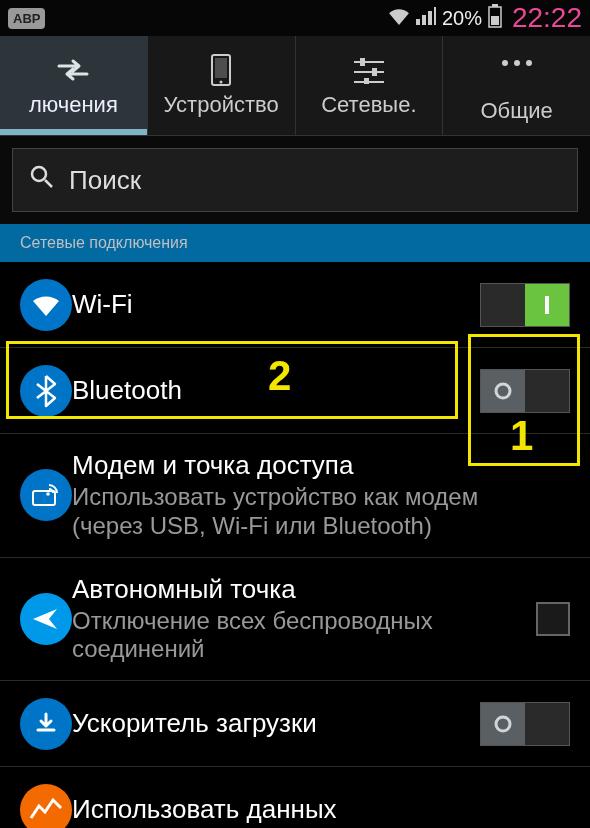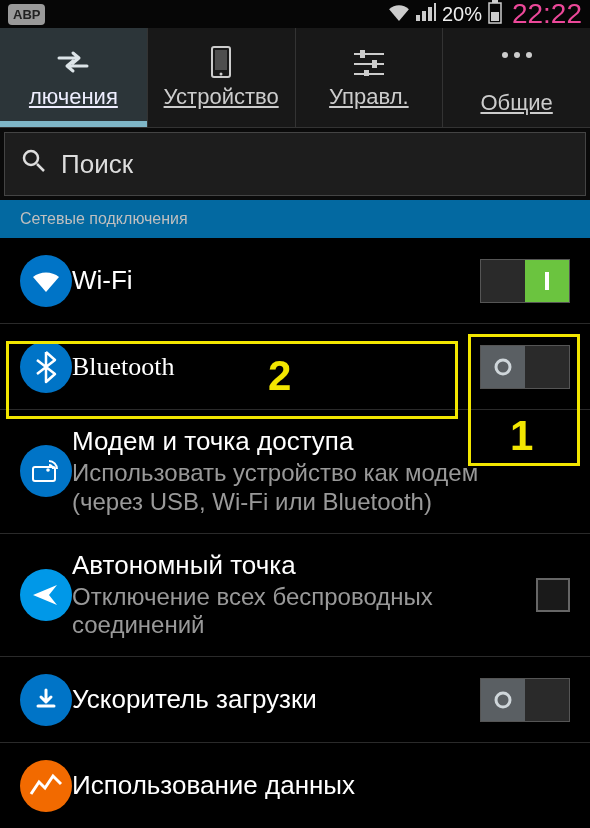--- a/index.html
+++ b/index.html
@@ -5,21 +5,21 @@
   * { margin: 0; padding: 0; box-sizing: border-box; }
   body {
     width: 590px;
     height: 828px;
     background: #000;
     font-family: sans-serif;
     color: #fff;
     overflow: hidden;
   }
   .status-bar {
-    height: 28px;
+    height: 36px;
     background: #060606;
     display: flex;
     align-items: center;
     padding: 0 8px;
     font-size: 20px;
   }
   .status-left { flex: 1; display: flex; align-items: center; }
   .status-right { display: flex; align-items: center; gap: 6px; }
   .abp-badge {
     background: #999;
@@ -42,37 +42,36 @@
     flex: 1;
     display: flex;
     flex-direction: column;
     align-items: center;
     justify-content: center;
     gap: 6px;
     border-right: 1px solid #333;
     color: #ccc;
     font-size: 22px;
     position: relative;
-    text-decoration: underline;
   }
   .tab:last-child { border-right: none; gap: 19px; }
   .tab.active {
     background: #2c3539;
     color: #eef;
   }
   .tab.active::after {
     content: "";
     position: absolute;
     bottom: 0; left: 0; right: 0;
     height: 6px;
     background: #7fb6c7;
   }
   .tab-icon { height: 32px; display: flex; align-items: center; justify-content: center; }
   .search-row {
-    padding: 4px;
+    padding: 12px;
     background: #0a0a0a;
   }
   .search-box {
     height: 64px;
     background: #1d1d1d;
     border: 1px solid #444;
     display: flex;
     align-items: center;
     padding: 0 16px;
     gap: 14px;
@@ -201,21 +200,21 @@
     <span class="tab-icon">
       <svg width="34" height="28" viewBox="0 0 34 28">
           <line x1="2" y1="6" x2="32" y2="6" stroke="#ccc" stroke-width="2"></line>
           <rect x="8" y="2" width="5" height="8" fill="#ccc"></rect>
           <line x1="2" y1="16" x2="32" y2="16" stroke="#ccc" stroke-width="2"></line>
           <rect x="20" y="12" width="5" height="8" fill="#ccc"></rect>
           <line x1="2" y1="26" x2="32" y2="26" stroke="#ccc" stroke-width="2"></line>
           <rect x="12" y="22" width="5" height="8" fill="#ccc"></rect>
         </svg>
     </span>
-    <span>Управл.</span>
+    <span>Сетевые.</span>
   </div>
   <div class="tab">
     <span class="tab-icon">
       <svg width="34" height="10" viewBox="0 0 34 10">
           <circle cx="5" cy="5" r="3" fill="#ccc"></circle>
           <circle cx="17" cy="5" r="3" fill="#ccc"></circle>
           <circle cx="29" cy="5" r="3" fill="#ccc"></circle>
         </svg>
     </span>
     <span>Общие</span>
@@ -243,21 +242,21 @@
       </svg>
   </div>
   <div class="texts">
     <div class="title">Wi-Fi</div>
   </div>
   <div class="toggle on">
       <div class="knob"></div>
     </div>
 </div>
 
-<div class="row" style="position:relative;font-family:Liberation Serif, serif;">
+<div class="row" style="position:relative;">
   <div class="icon-wrap icon-bt">
     <svg width="22" height="34" viewBox="0 0 22 34">
         <path d="M11 2 v30 l9 -8 -18 -14 M11 2 l9 8 -18 14" stroke="#fff" stroke-width="2.5" fill="none" stroke-linejoin="round"></path>
       </svg>
   </div>
   <div class="texts">
     <div class="title">Bluetooth</div>
   </div>
   <div class="toggle off">
     <div class="knob">
@@ -314,20 +313,20 @@
   </div>
 </div>
 
 <div class="row">
   <div class="icon-wrap icon-data">
     <svg width="34" height="28" viewBox="0 0 34 28">
         <polyline points="2,22 10,10 16,16 24,4 32,12" fill="none" stroke="#fff" stroke-width="3"></polyline>
       </svg>
   </div>
   <div class="texts">
-    <div class="title">Использование данных</div>
+    <div class="title">Использовать данных</div>
   </div>
 </div>
 
 <div class="highlight-box" style="left:6px; top:341px; width:452px; height:78px;"></div>
 <div class="highlight-box" style="left:468px; top:334px; width:112px; height:132px;"></div>
 <div class="highlight-label" style="left:268px; top:352px;">2</div>
 <div class="highlight-label" style="left:510px; top:412px;">1</div>
 
 </body></html>

